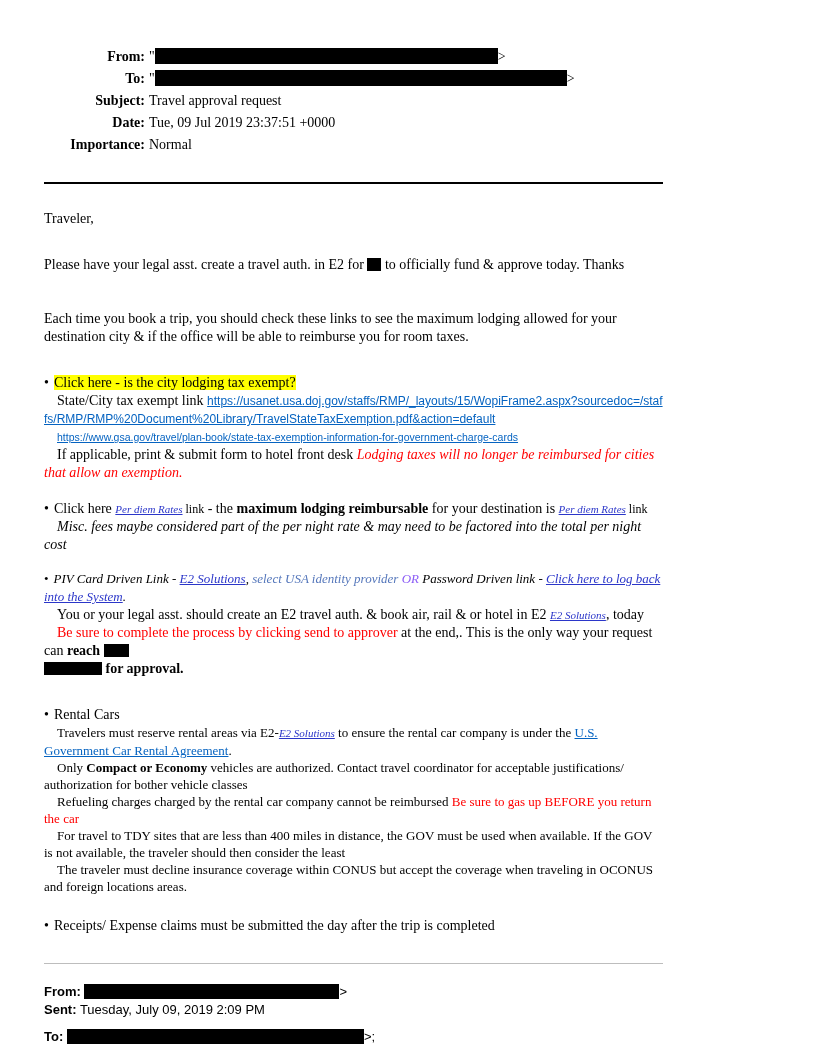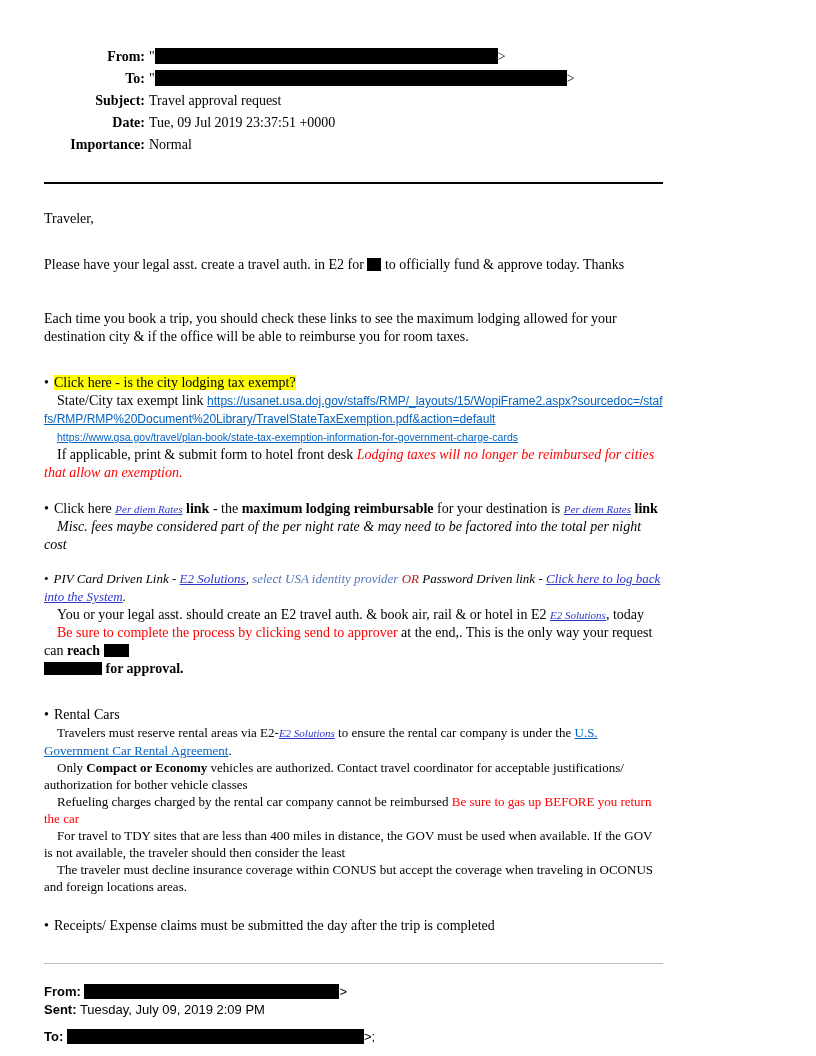--- a/index.html
+++ b/index.html
@@ -34,26 +34,26 @@
   .hl { background:#ffff00; }
   .red { color:#ff0000; }
   .it { font-style:italic; }
   .bold { font-weight:bold; }
 
   .link { color:#0563C1; text-decoration:underline; cursor:pointer; }
   .link-serif-it { color:#2b36c9; text-decoration:underline; font-style:italic; }
   .url { font-family:"Liberation Sans", sans-serif; font-size:12px; word-break:break-all; }
   .url-sm { font-family:"Liberation Sans", sans-serif; font-size:10.5px; }
   .perdiem-link { font-size:11px; }
-  .small-word { font-size:14px;font-weight:bold; }
+  .small-word { font-size:12px; }
   .e2small { font-size:11px; }
 
   .piv { font-size:13px; font-style:italic; }
   .usa-provider { color:#5577bb; }
-  .or-word { color:#b91c1c; }
+  .or-word { color:#8b5cf6; }
 
   .rental-line { font-size:13px; line-height:17px; }
 
   .redact { display:inline-block; background:#000; vertical-align:-3px; height:16px; }
   .redact.body-sm { height:13px; vertical-align:-2px; }
   .redact.h2 { height:15px; vertical-align:-3px; }
 
   
   .h2 { font-family:"Liberation Sans", sans-serif; font-size:13px; line-height:18px; margin-top:10px; }
   .h2 .lbl { font-weight:bold; }

